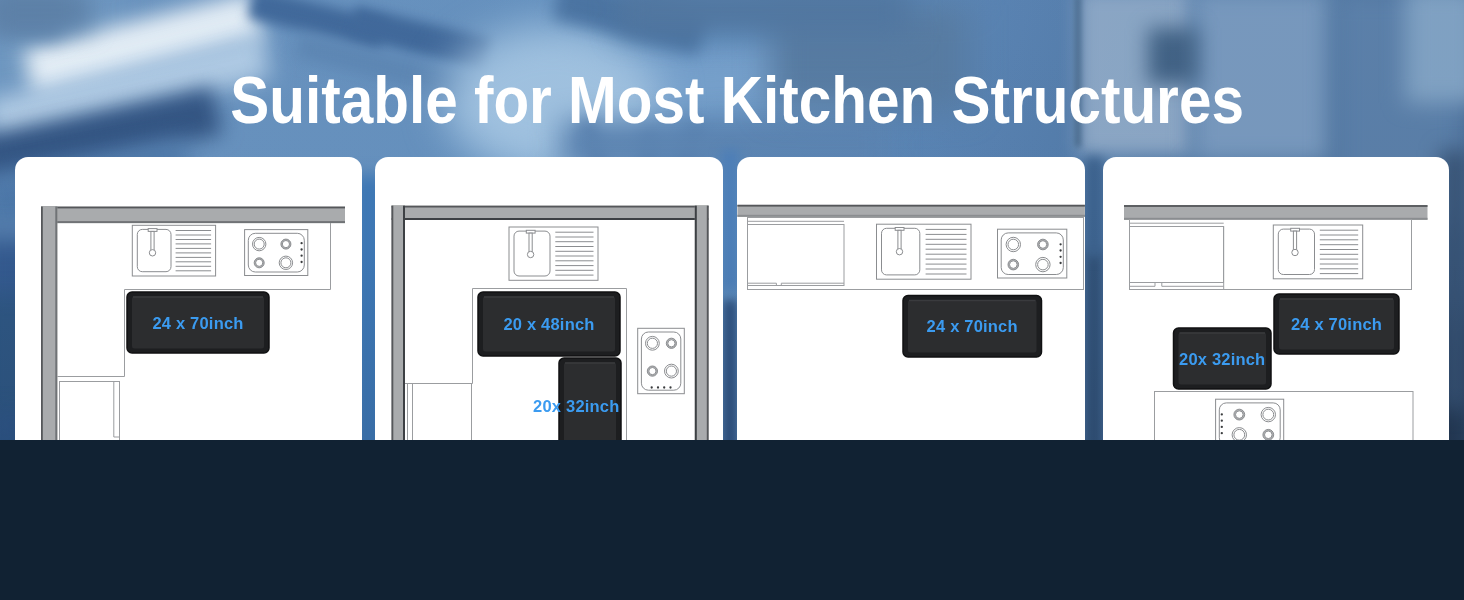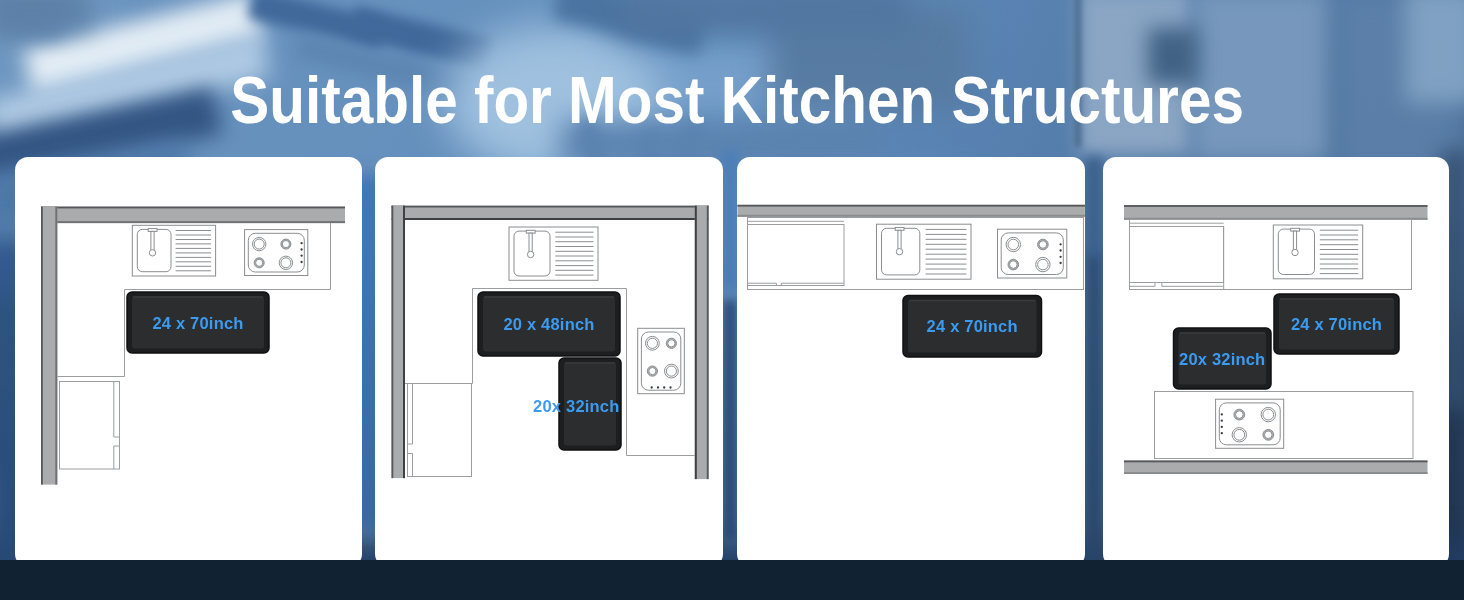--- a/index.html
+++ b/index.html
@@ -1,16 +1,16 @@
 <!DOCTYPE html>
 <html><head>
 <meta charset="utf-8">
 <style>
 html,body{margin:0;padding:0;background:#123;}
-#page{position:relative;width:1464px;height:560px;overflow:hidden;font-family:"Liberation Sans",sans-serif;background:linear-gradient(105deg,#6992bd 0%,#6590bd 30%,#6090c0 45%,#567fae 65%,#49719c 82%,#3f6189 100%);}
+#page{position:relative;width:1464px;height:440px;overflow:hidden;font-family:"Liberation Sans",sans-serif;background:linear-gradient(105deg,#6992bd 0%,#6590bd 30%,#6090c0 45%,#567fae 65%,#49719c 82%,#3f6189 100%);}
 .bb{position:absolute;}
 #title{position:absolute;top:67px;left:5px;width:1464px;text-align:center;color:#ffffff;font-weight:bold;font-size:66px;line-height:1;letter-spacing:0px;white-space:nowrap;}
 #tspan{display:inline-block;transform:scaleX(0.886);transform-origin:center;}
 .card{position:absolute;top:157px;height:409.5px;background:#ffffff;border-radius:13px;}
 .fp{position:absolute;top:0;left:0;z-index:5;}
 </style>
 </head>
 <body>
 <div id="page">
 

